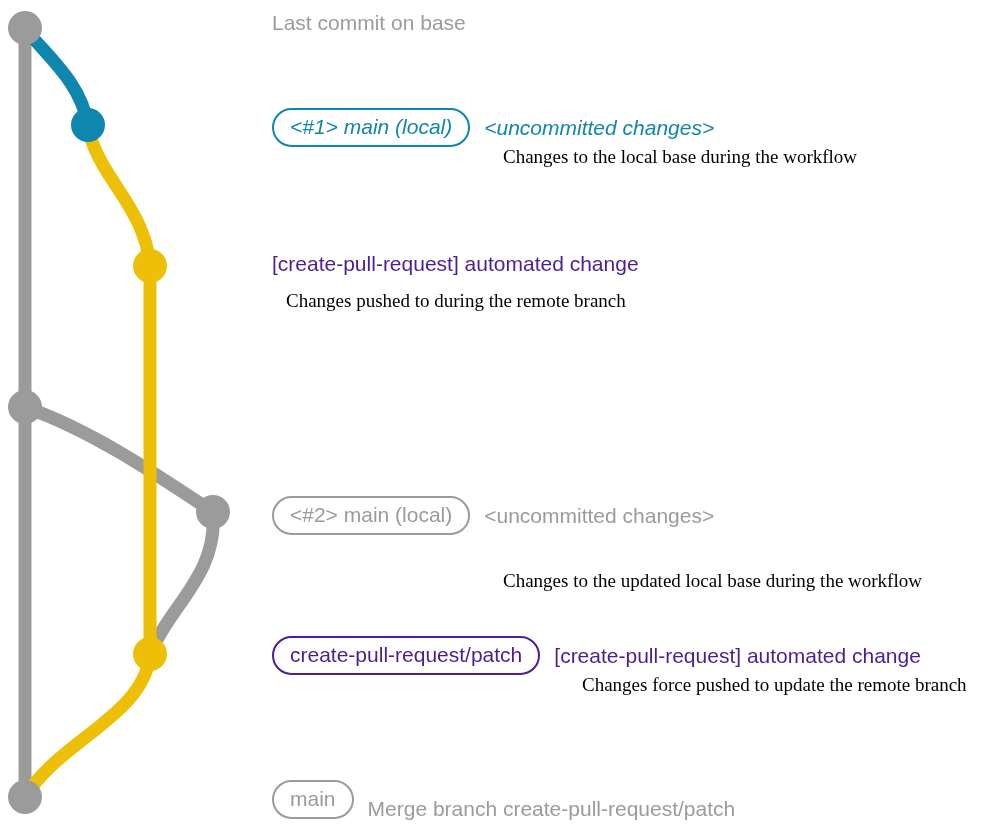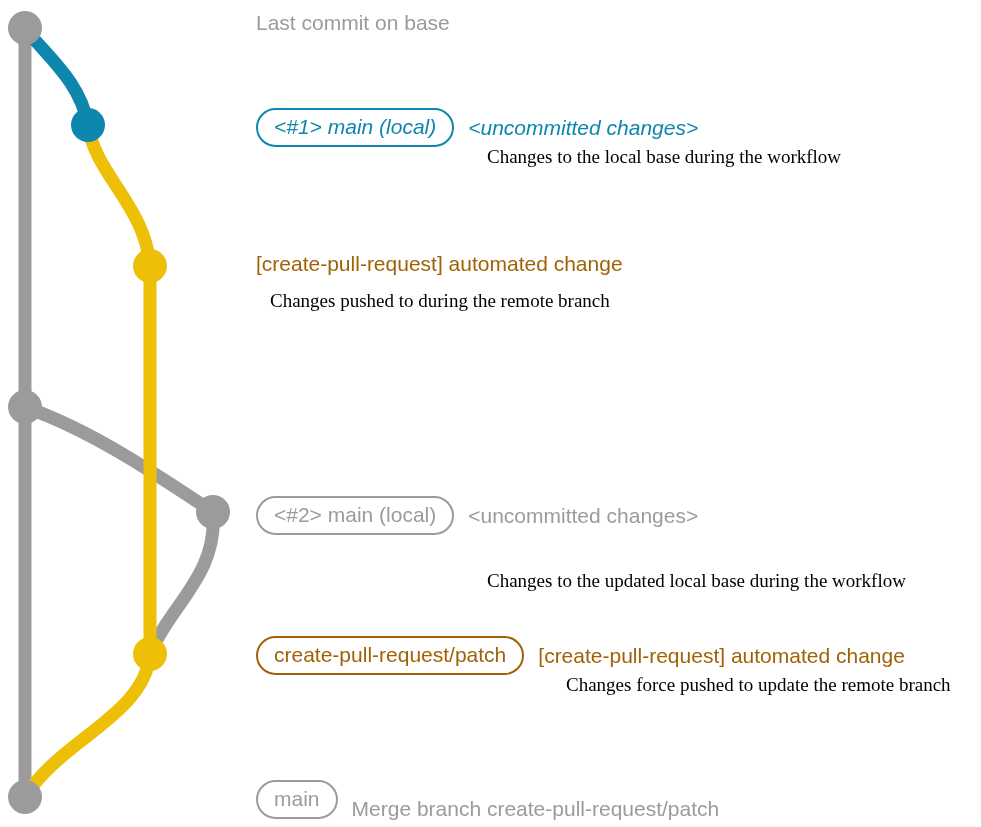--- a/index.html
+++ b/index.html
@@ -19,21 +19,21 @@
   #graph-svg {
     position: absolute;
     left: 0;
     top: 0;
     width: 981px;
     height: 827px;
   }
 
   .overlay {
     position: absolute;
-    left: 0;
+    left: 16px;
     top: 0;
     width: 947px;
     height: 827px;
   }
 
   
   .row {
     position: absolute;
     display: flex;
     align-items: center;
@@ -70,21 +70,21 @@
     position: absolute;
     font-family: "Liberation Serif", serif;
     font-size: 19px;
     line-height: 1;
     color: #000000;
     white-space: nowrap;
   }
 
   
   .c-blue   { color: #0f86ad; font-style: italic; }
-  .c-yellow { color: #a16207; }
+  .c-yellow { color: #4c1d95; }
   .c-gray   { color: #9b9b9b; }
 </style>
 </head>
 <body>
 
 <svg id="graph-svg" viewBox="0 0 981 827" aria-hidden="true">
 
   <g fill="none" stroke-linecap="round" stroke-linejoin="round" stroke-width="13">
 
     <path d="M 25 28 L 25 797" stroke="#9b9b9b"></path>

